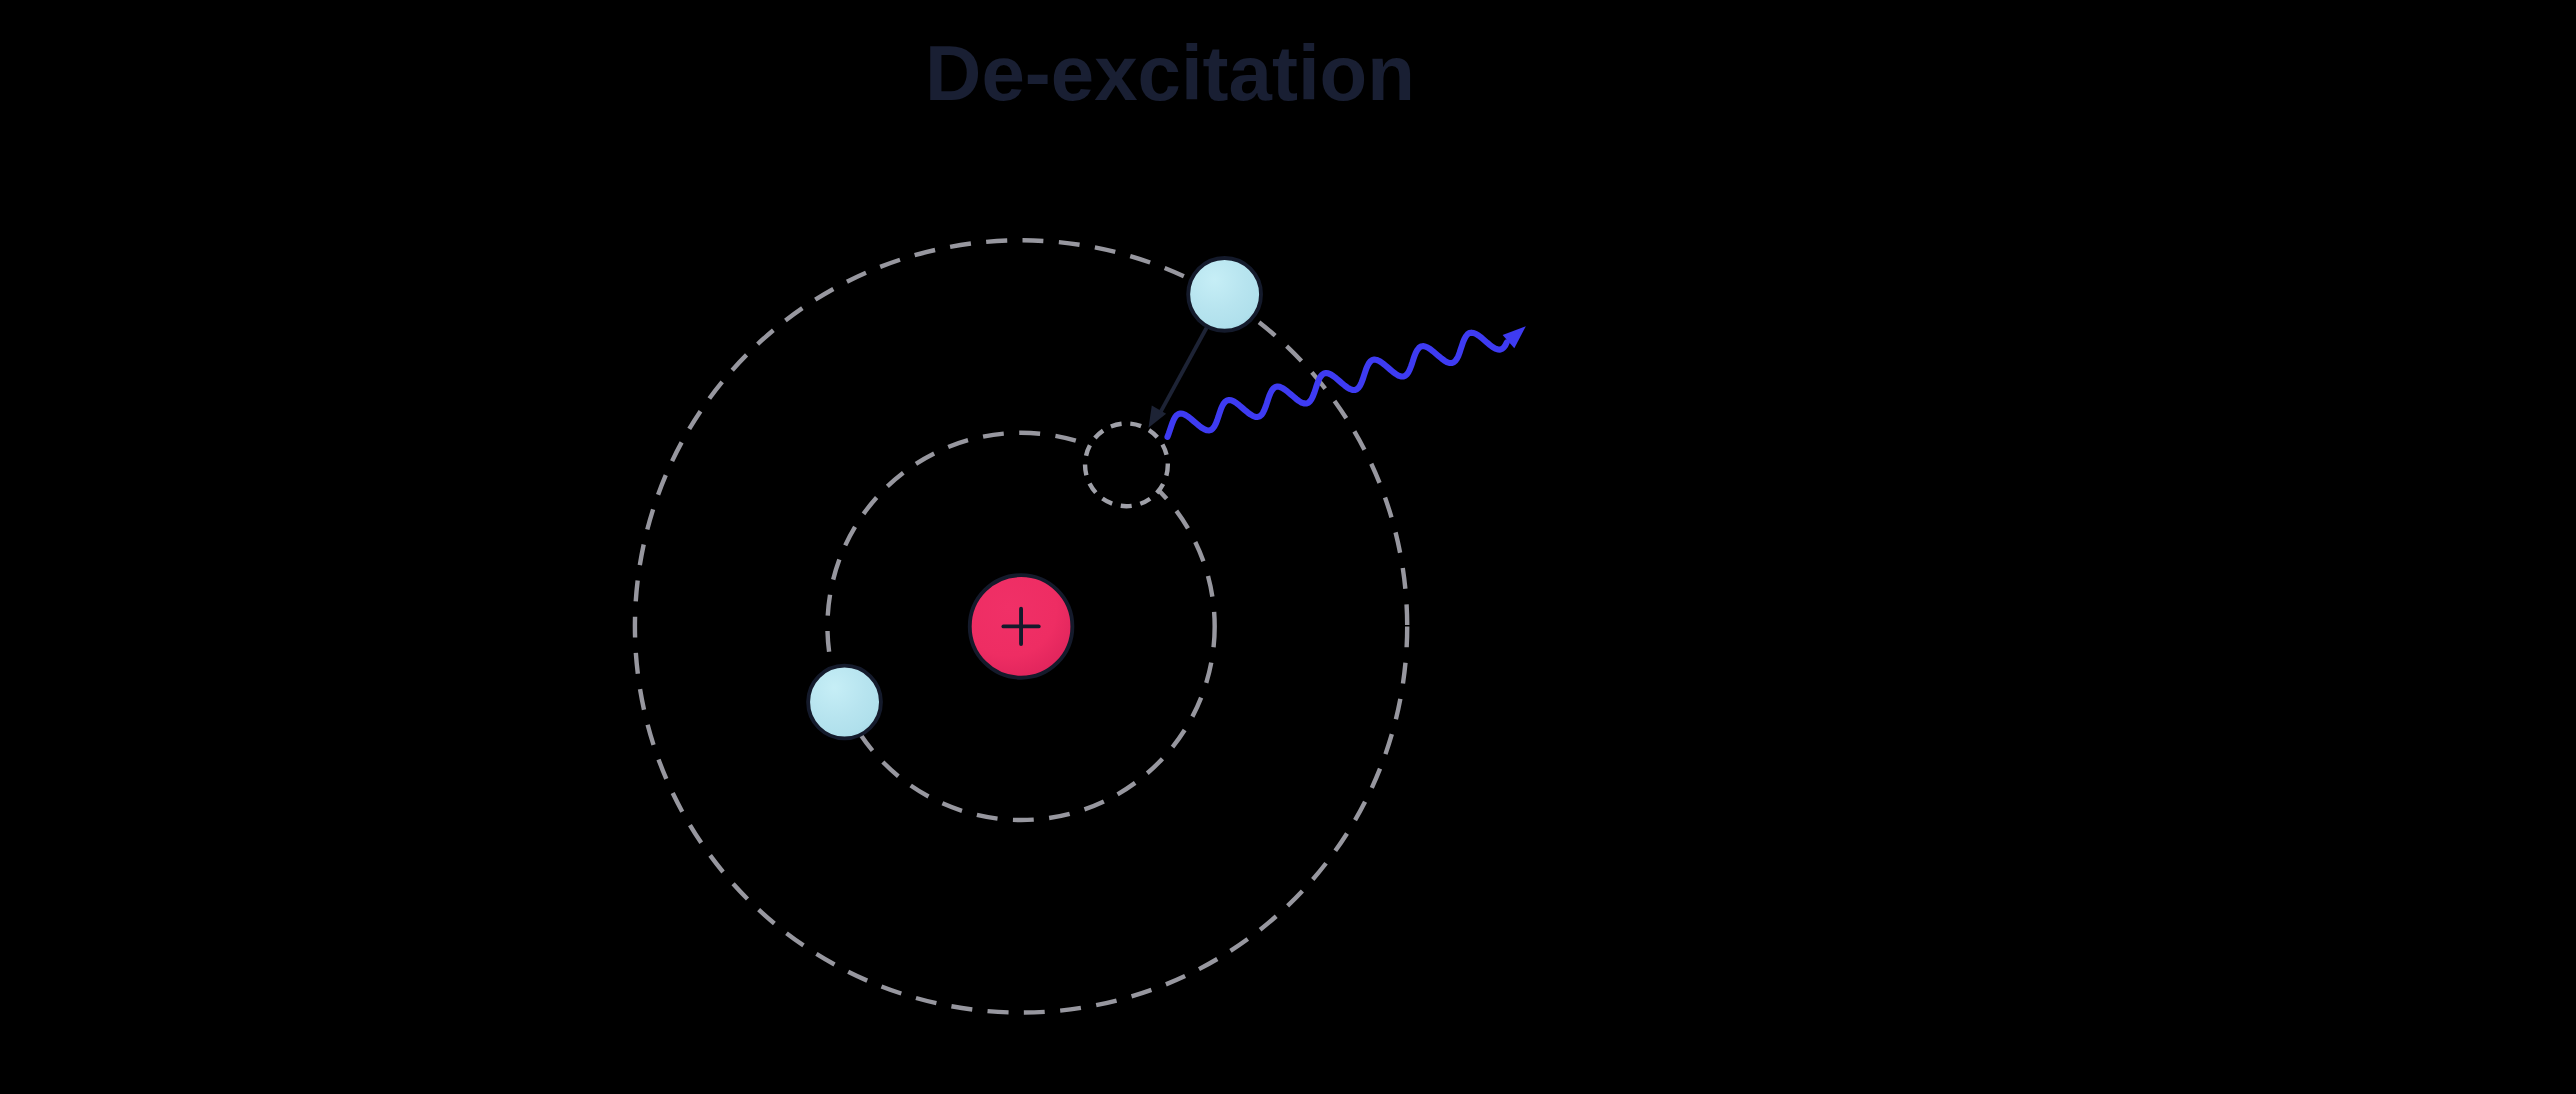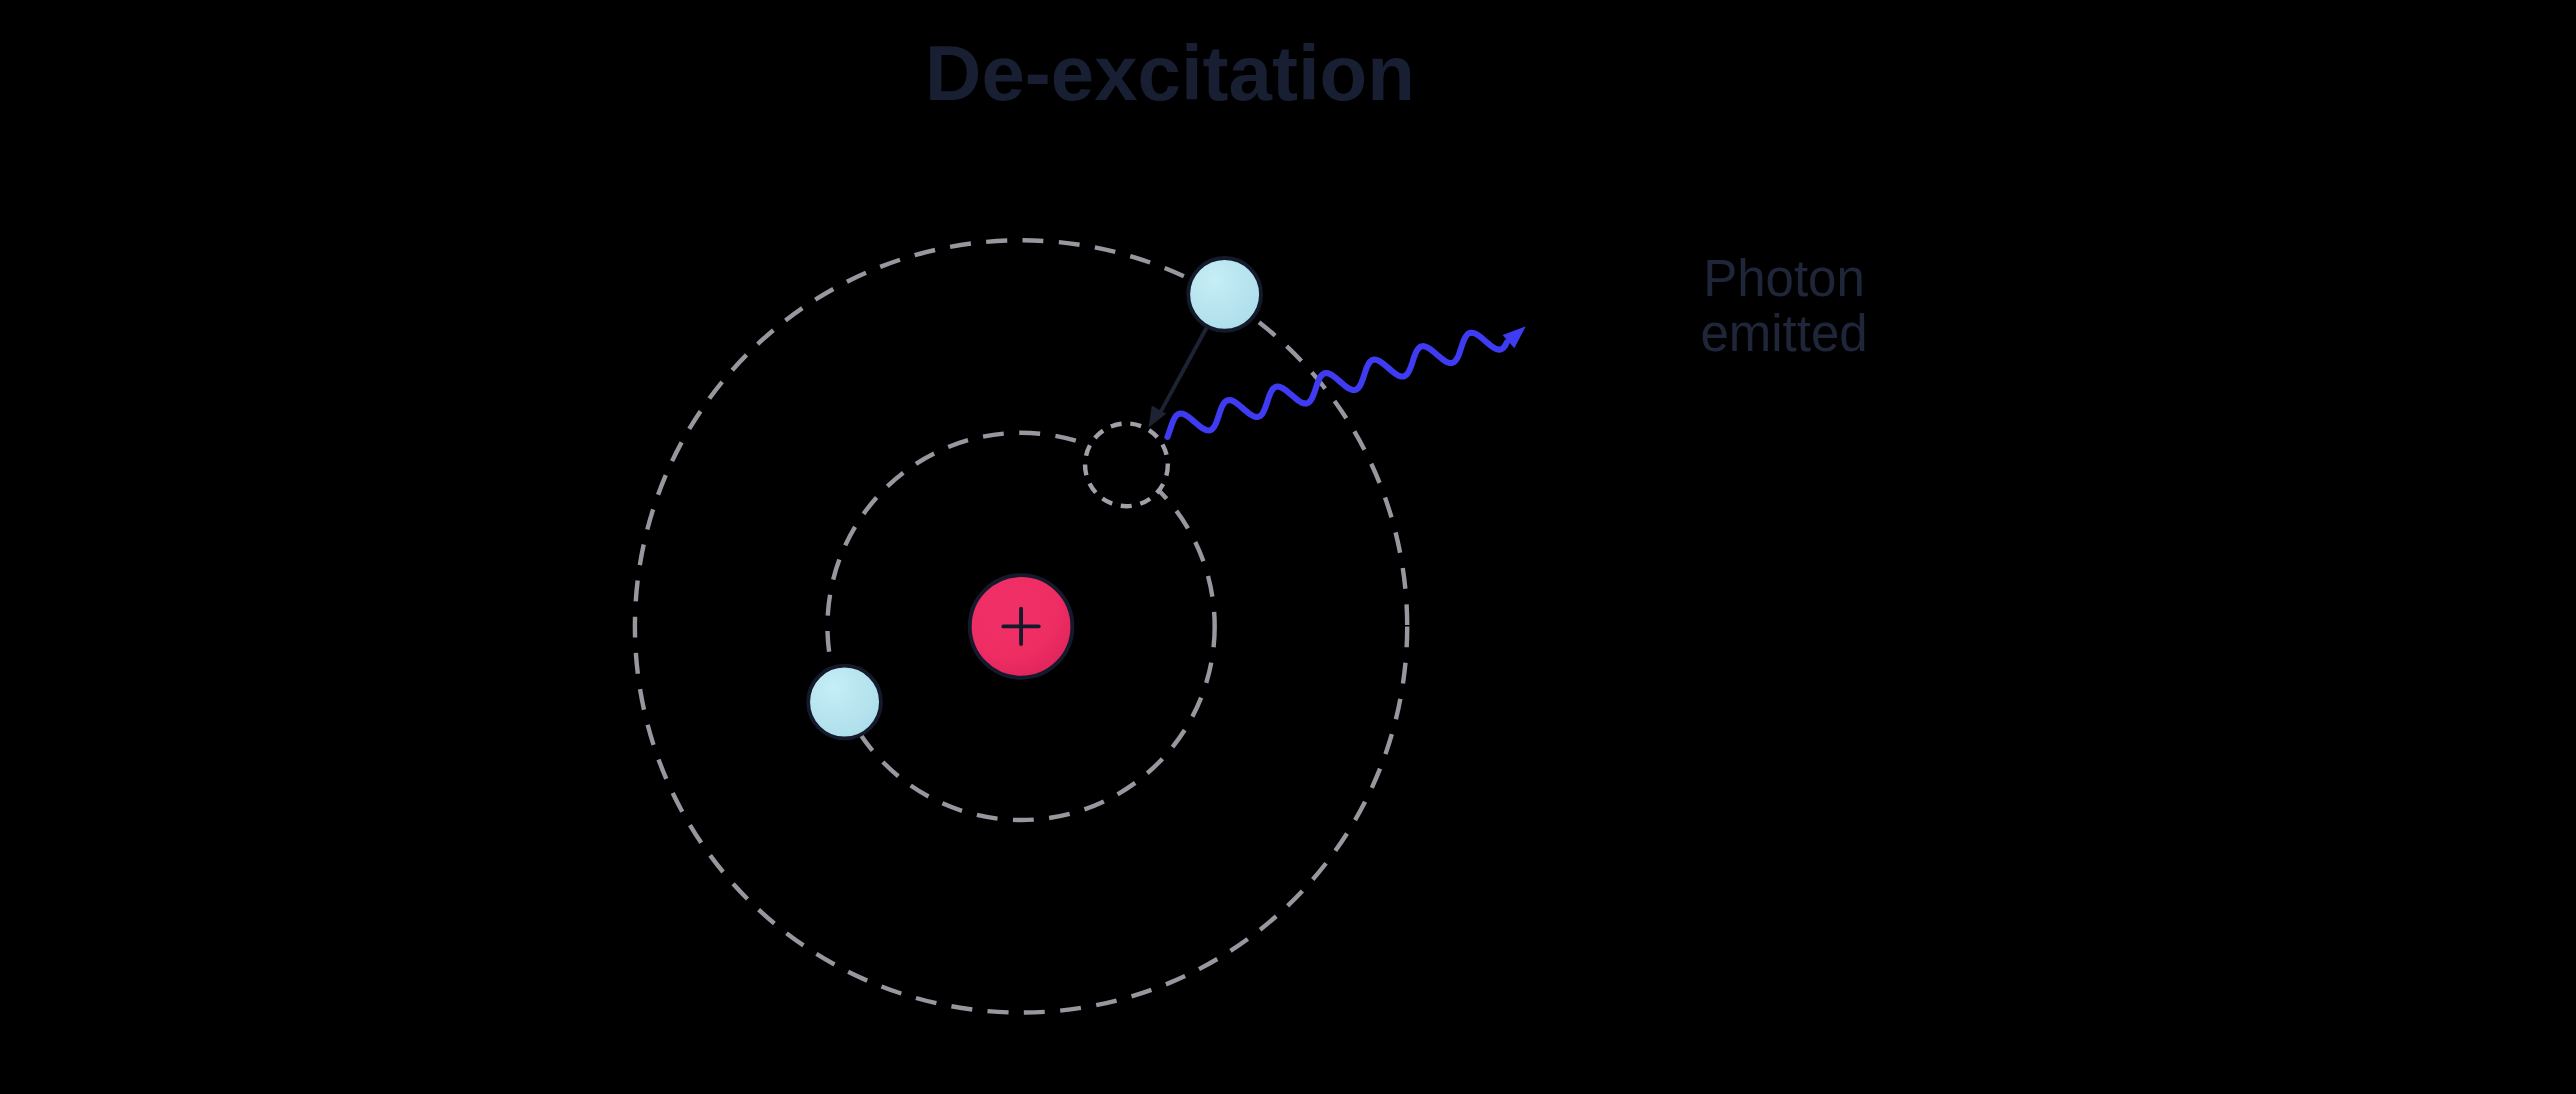--- a/index.html
+++ b/index.html
@@ -85,19 +85,15 @@
       <line id="plus-h" stroke="#141a2b" stroke-width="7" stroke-linecap="round" x1="1819" y1="1045" x2="1883" y2="1045"></line>
       <line id="plus-v" stroke="#141a2b" stroke-width="7" stroke-linecap="round" x1="1851" y1="1013" x2="1851" y2="1077"></line>
     </g>
 
     <circle id="electron-0" fill="url(#gradElectron)" stroke="#141a2b" stroke-width="7" cx="2220" cy="443" r="66"></circle>
     <circle id="electron-1" fill="url(#gradElectron)" stroke="#141a2b" stroke-width="7" cx="1531" cy="1182" r="66"></circle>
   </svg>
 
   <div class="page-title">De-excitation</div>
 
-  <div class="photon-label">
-    <span>Photon</span><br>
-    <span>emitted</span>
-  </div>
 
 </div>
 
 
 </body></html>

